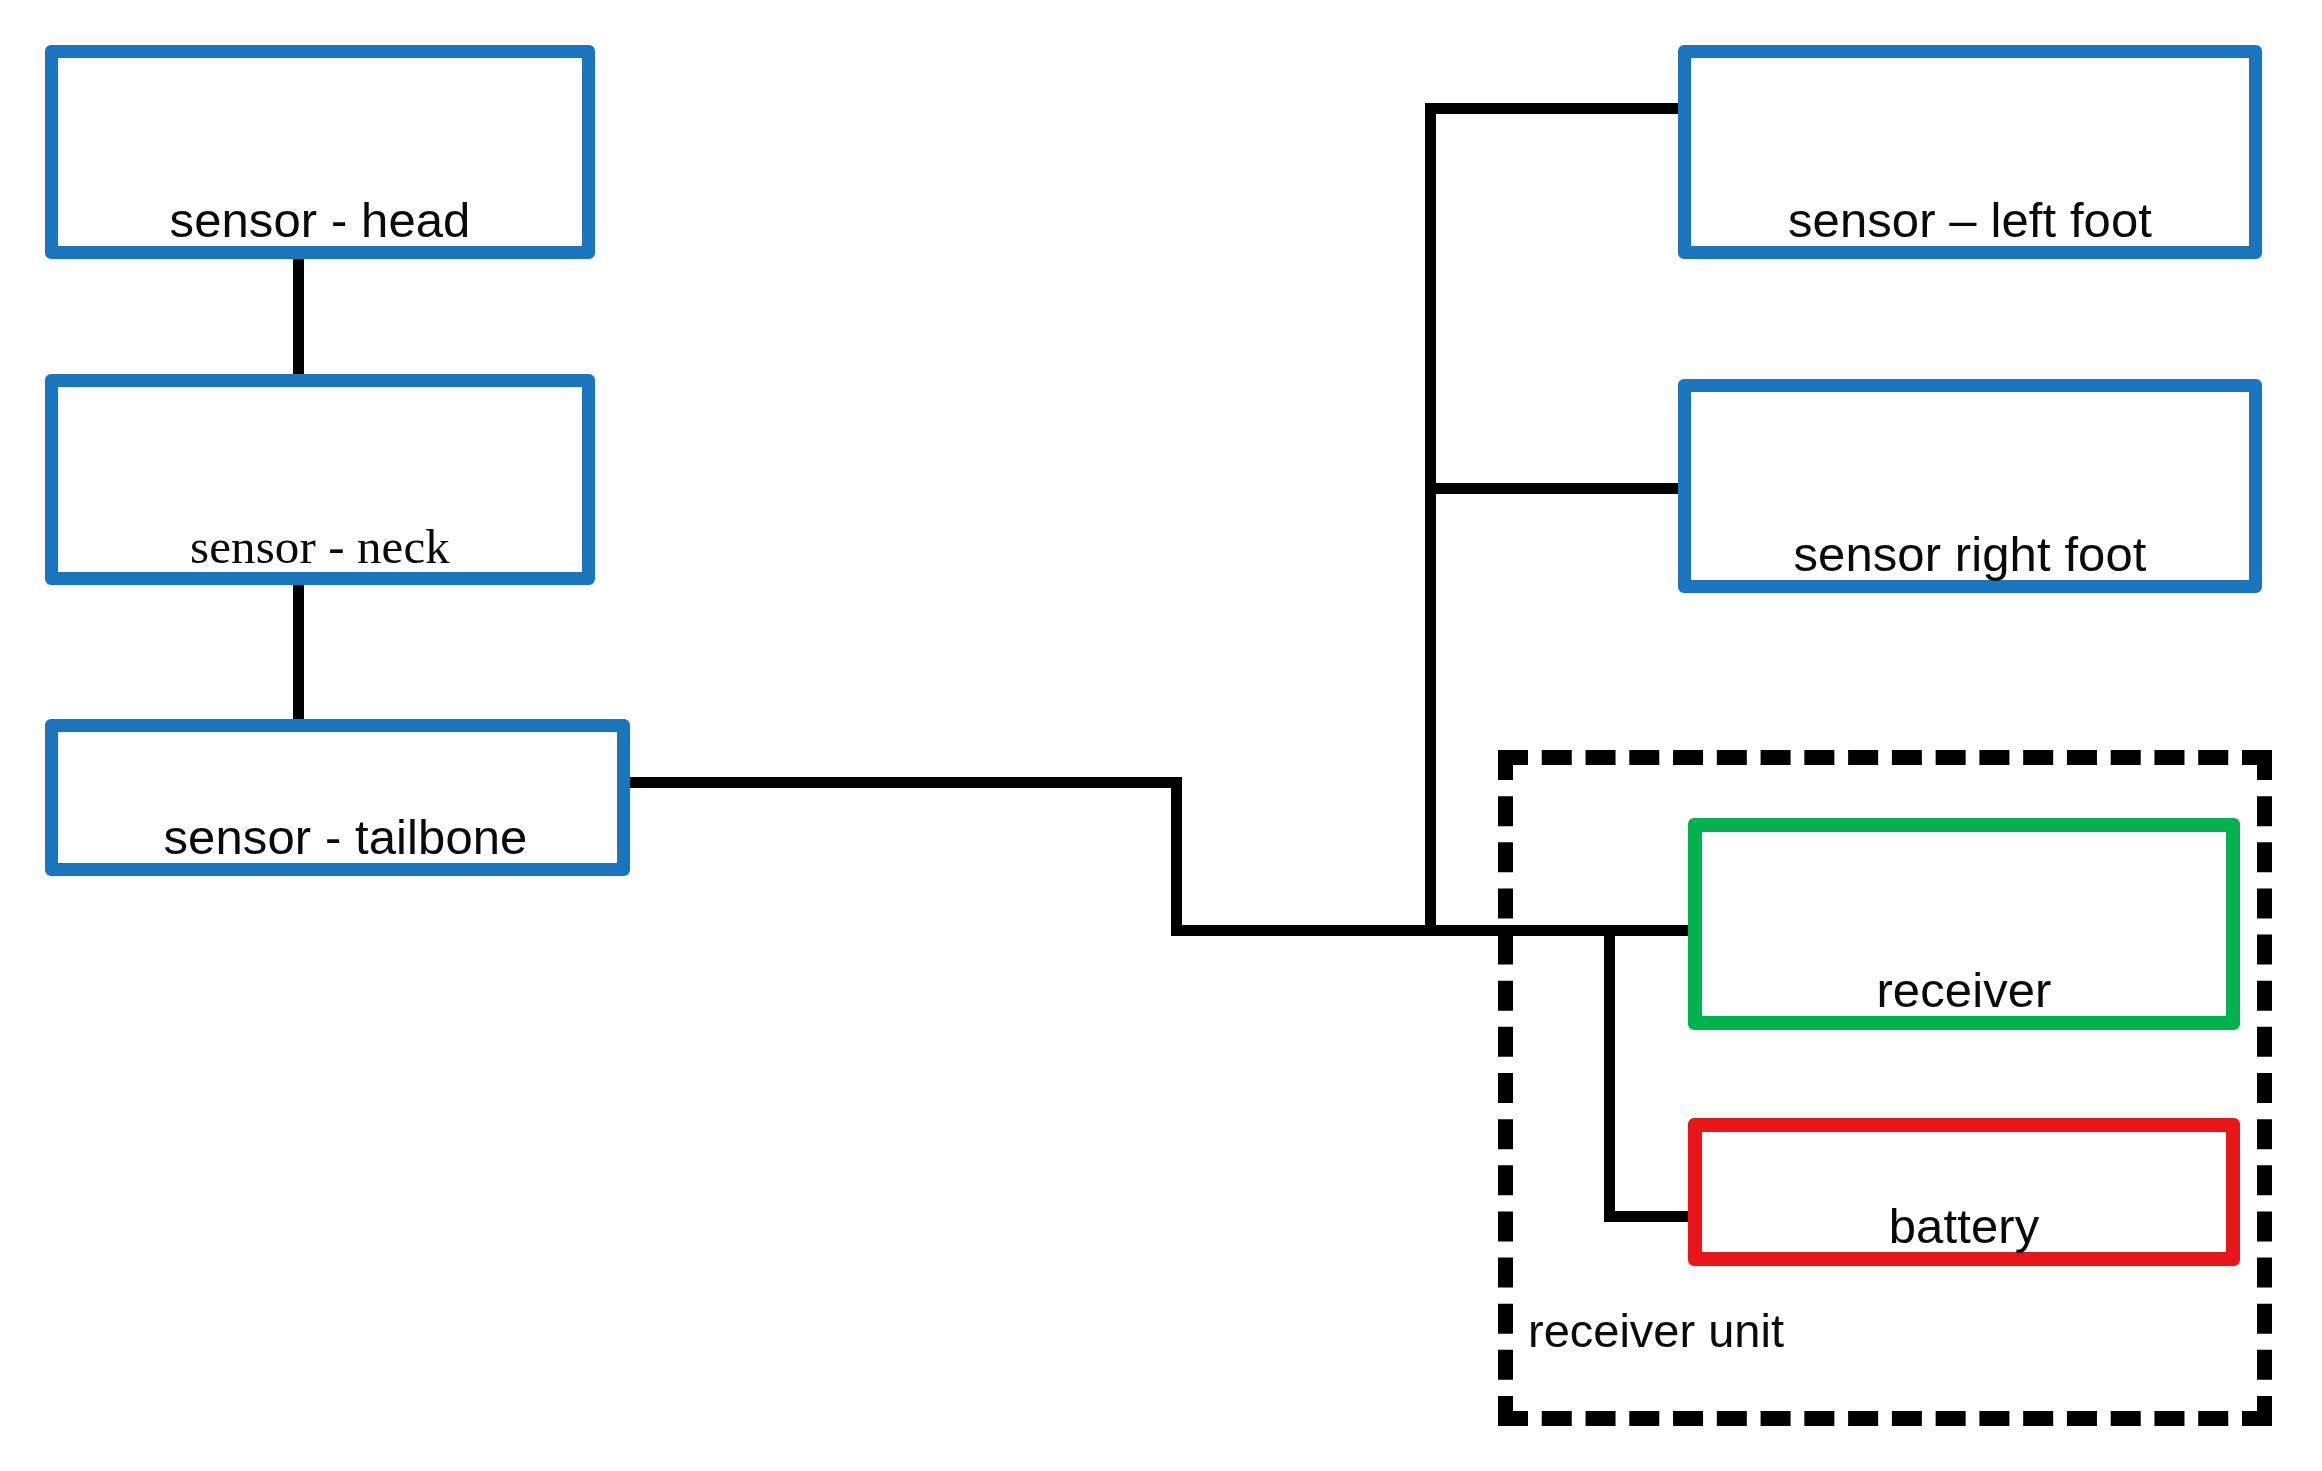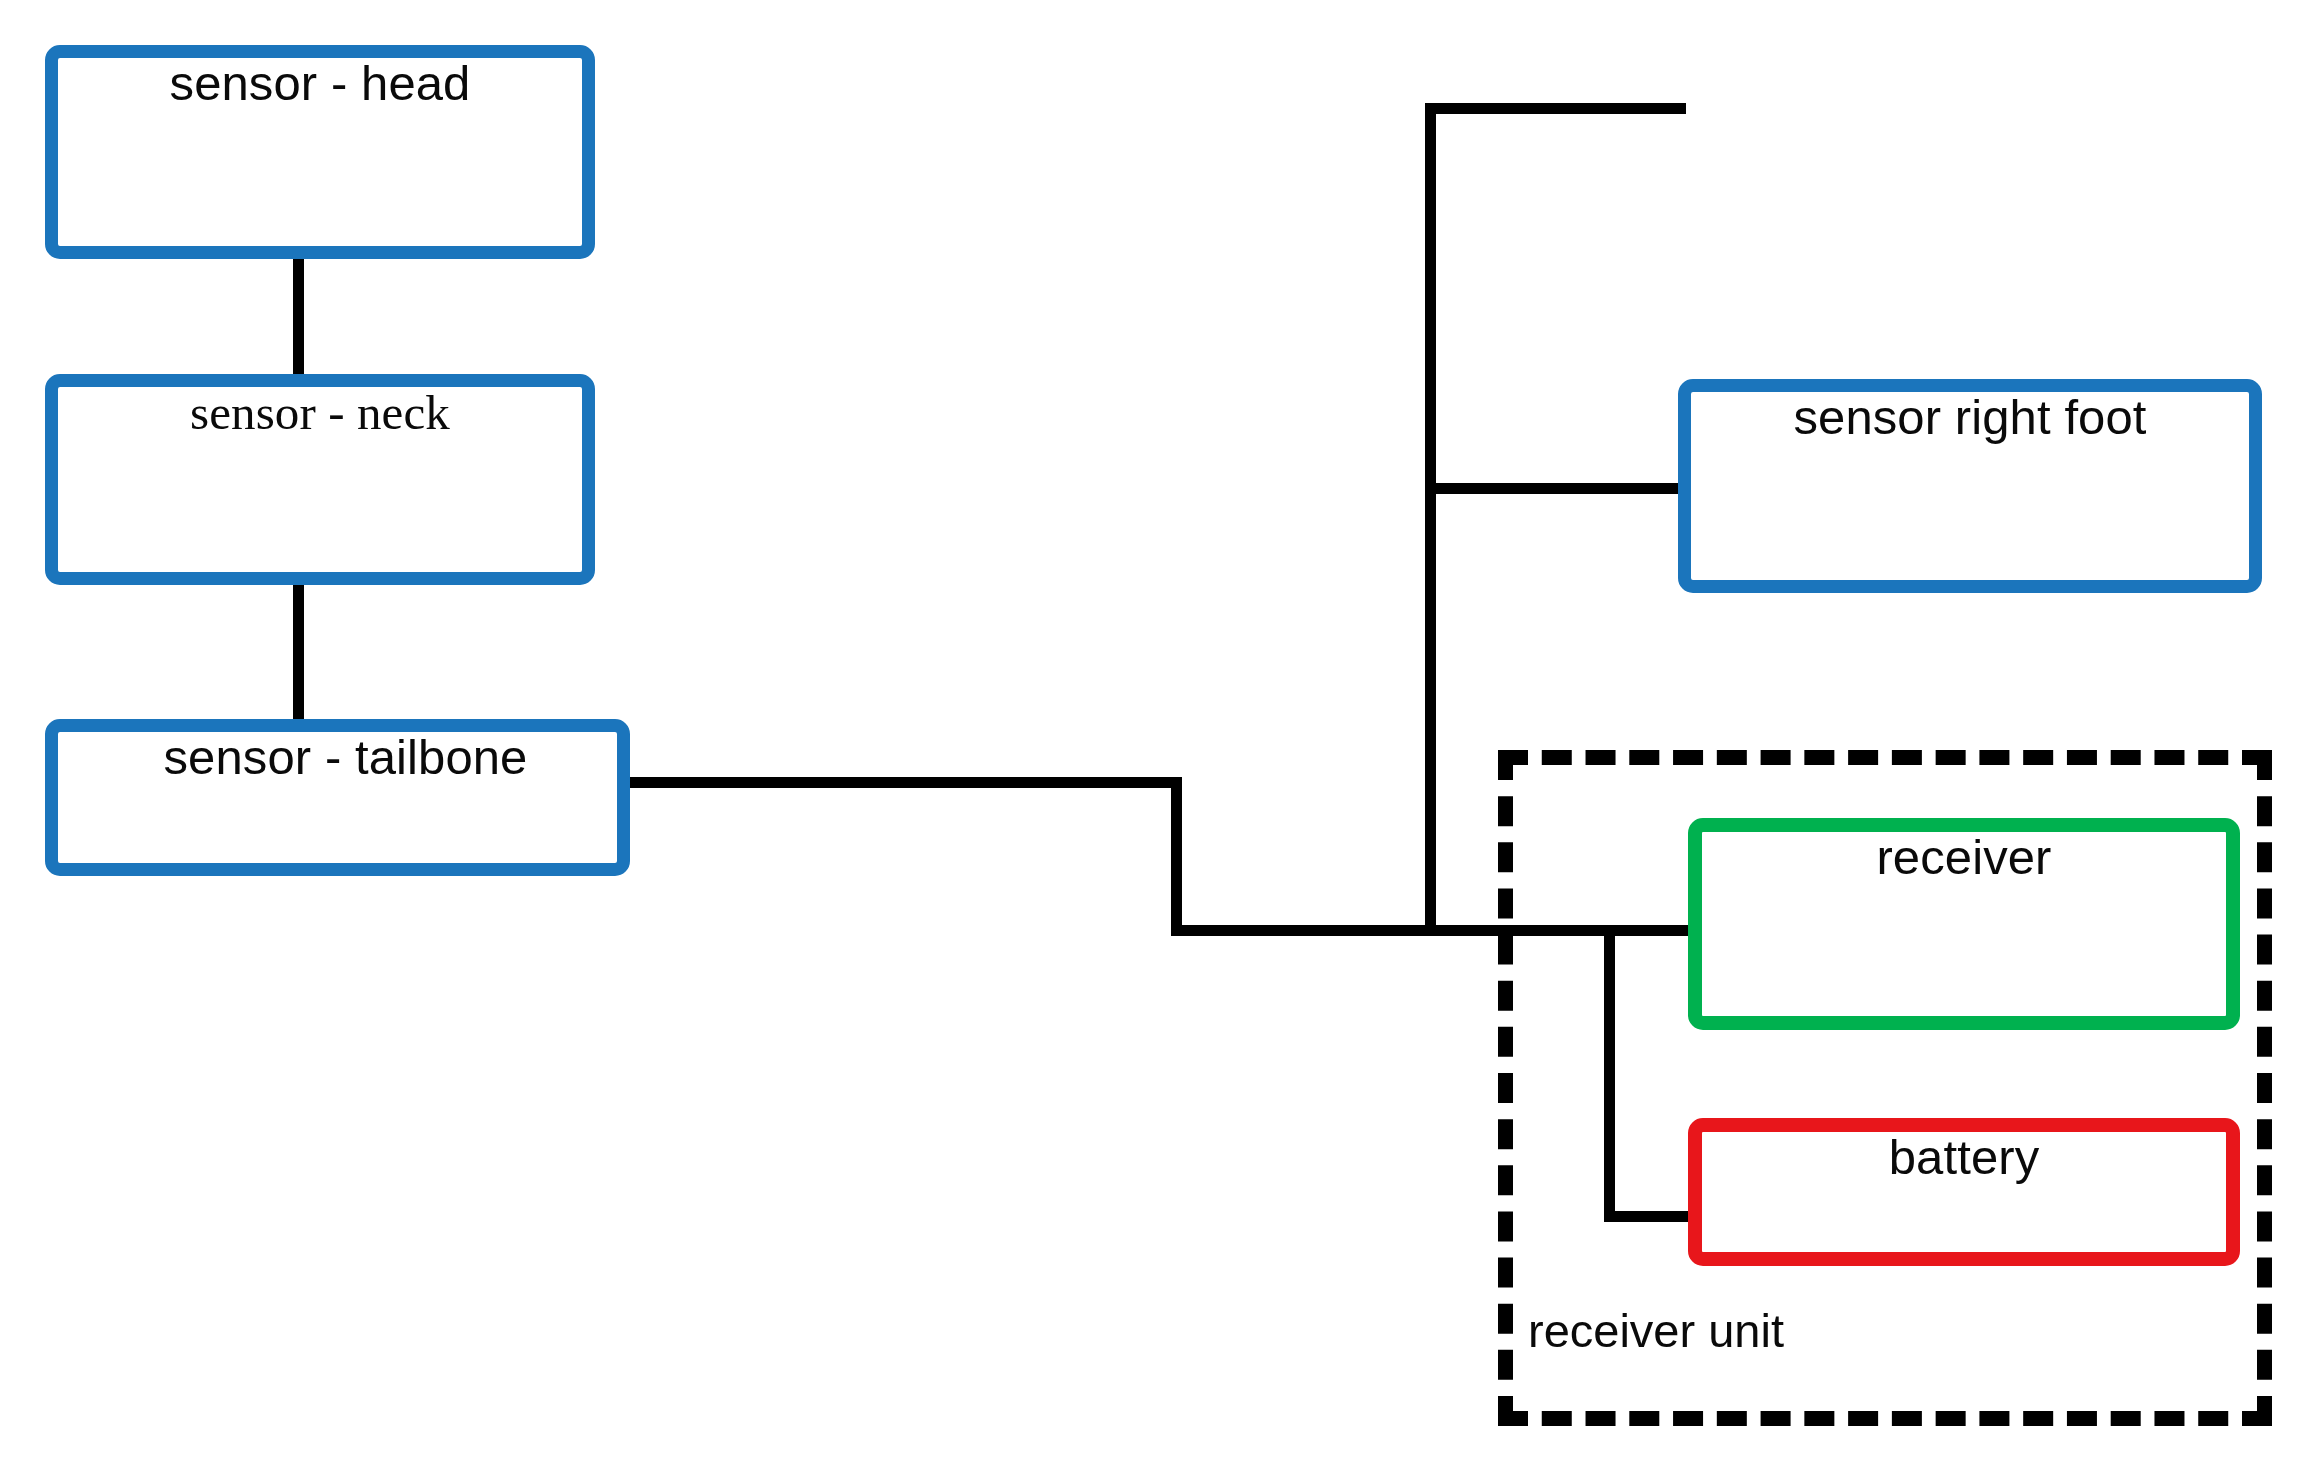--- a/index.html
+++ b/index.html
@@ -16,23 +16,23 @@
     font-family: "Liberation Sans", sans-serif;
   }
 
   
   .node {
     position: absolute;
     box-sizing: border-box;
     background: #ffffff;
     border-style: solid;
     border-width: 13px;
-    border-radius: 15px;
+    border-radius: 6px;
     display: flex;
-    align-items: flex-start;
+    align-items: flex-end;
     justify-content: center;
     z-index: 5;
   }
   .node > .node-label {
     font-size: 49px;
     line-height: 1.05;
     color: #0a0a0a;
     letter-spacing: 0.1px;
     white-space: nowrap;
     text-align: center;
@@ -98,20 +98,23 @@
   </div>
 
   <div class="node blue" style="left:45px; top:374px; width:550px; height:211px;font-family:Liberation Serif, serif;">
     <span class="node-label">sensor - neck</span>
   </div>
 
   <div class="node blue" style="left:45px; top:719px; width:585px; height:157px;padding-left:16px;">
     <span class="node-label">sensor - tailbone</span>
   </div>
 
+  <div class="node blue" style="left:1678px; top:45px; width:584px; height:214px;">
+    <span class="node-label">sensor – left foot</span>
+  </div>
 
   <div class="node blue" style="left:1678px; top:379px; width:584px; height:214px;">
     <span class="node-label">sensor right foot</span>
   </div>
 
   <div class="node green" style="left:1688px; top:818px; width:552px; height:212px;">
     <span class="node-label">receiver</span>
   </div>
 
   <div class="node red" style="left:1688px; top:1118px; width:552px; height:148px;">

